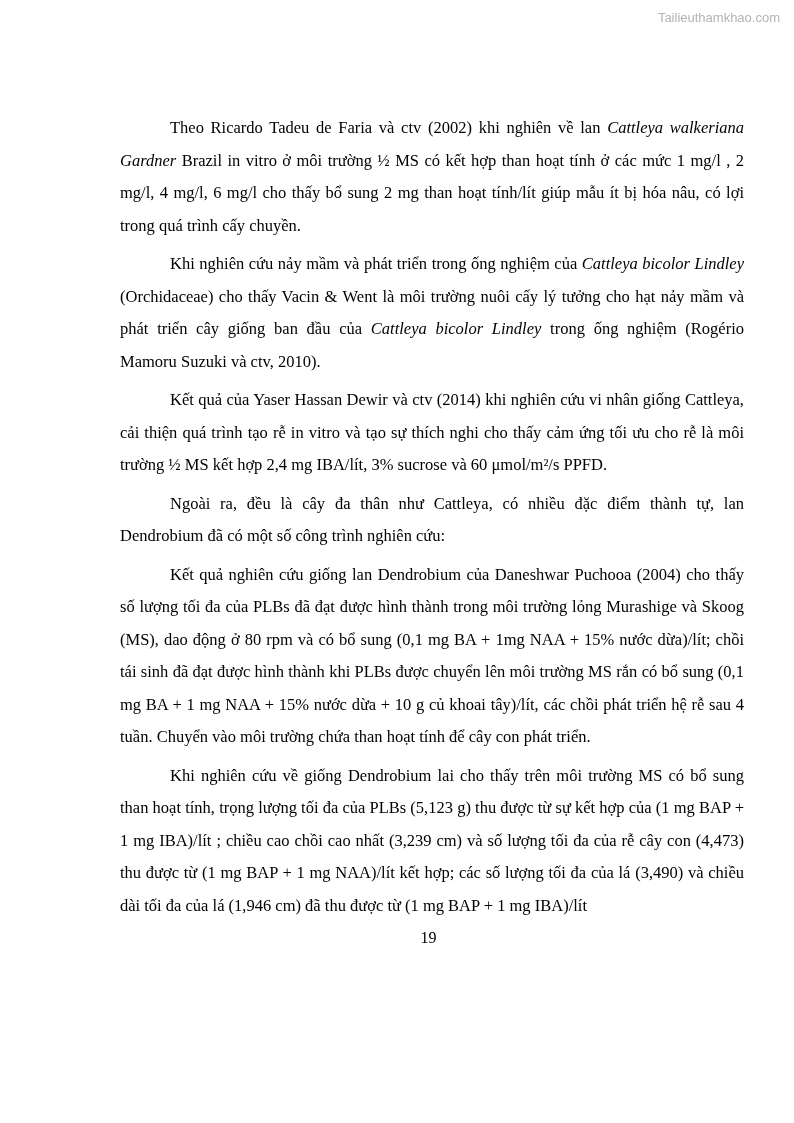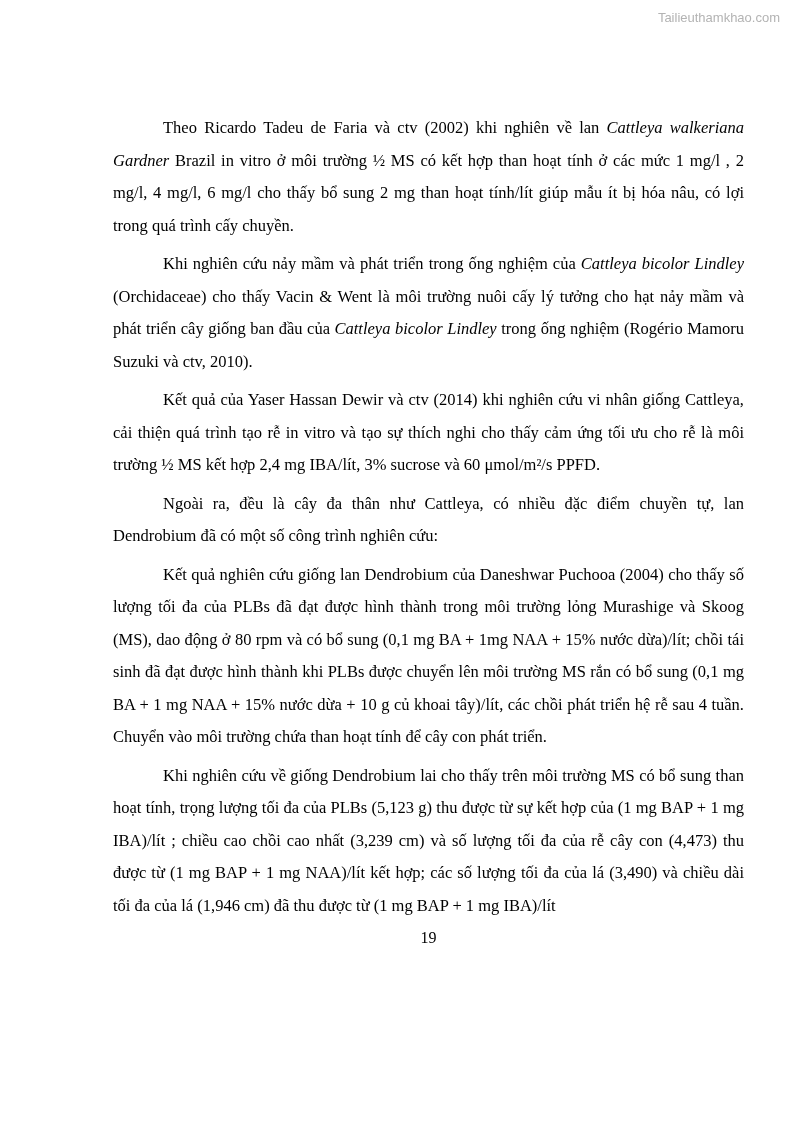--- a/index.html
+++ b/index.html
@@ -40,40 +40,40 @@
     font-size: 17px;
     line-height: 21px;
     font-weight: bold;
     margin: 0 0 24px 0;
   }
   p.para {
     font-size: 16.5px;
     line-height: 32.5px;
     text-align: justify;
     text-indent: 50px;
-    margin: 0 0 6px 0;
+    margin: 0 0 6px 7px;
   }
   .page-number {
     text-align: center;
     font-size: 16px;
     line-height: 20px;
     margin-top: 2px;
   }
 </style>
 </head>
 <body>
 
 <div class="page">
 
   <div class="watermark">Tailieuthamkhao.com</div>
 
 
 
   <p class="para"><span>Theo Ricardo Tadeu de Faria và ctv (2002) khi nghiên về lan </span><span style="font-style: italic;">Cattleya walkeriana Gardner</span><span> Brazil in vitro ở môi trường ½ MS có kết hợp than hoạt tính ở các mức 1 mg/l , 2 mg/l, 4 mg/l, 6 mg/l cho thấy bổ sung 2 mg than hoạt tính/lít giúp mẫu ít bị hóa nâu, có lợi trong quá trình cấy chuyền.</span></p>
   <p class="para"><span>Khi nghiên cứu nảy mầm và phát triển trong ống nghiệm của </span><span style="font-style: italic;">Cattleya bicolor Lindley</span><span> (Orchidaceae) cho thấy Vacin &amp; Went là môi trường nuôi cấy lý tưởng cho hạt nảy mầm và phát triển cây giống ban đầu của </span><span style="font-style: italic;">Cattleya bicolor Lindley</span><span> trong ống nghiệm (Rogério Mamoru Suzuki và ctv, 2010).</span></p>
   <p class="para"><span>Kết quả của Yaser Hassan Dewir và ctv (2014) khi nghiên cứu vi nhân giống Cattleya, cải thiện quá trình tạo rễ in vitro và tạo sự thích nghi cho thấy cảm ứng tối ưu cho rễ là môi trường ½ MS kết hợp 2,4 mg IBA/lít, 3% sucrose và 60 μmol/m²/s PPFD.</span></p>
-  <p class="para"><span>Ngoài ra, đều là cây đa thân như Cattleya, có nhiều đặc điểm chuyền tự, lan Dendrobium đã có một số công trình nghiên cứu:</span></p>
+  <p class="para"><span>Ngoài ra, đều là cây đa thân như Cattleya, có nhiều đặc điểm thành tự, lan Dendrobium đã có một số công trình nghiên cứu:</span></p>
   <p class="para"><span>Kết quả nghiên cứu giống lan Dendrobium của Daneshwar Puchooa (2004) cho thấy số lượng tối đa của PLBs đã đạt được hình thành trong môi trường lỏng Murashige và Skoog (MS), dao động ở 80 rpm và có bổ sung (0,1 mg BA + 1mg NAA + 15%  nước dừa)/lít; chồi tái sinh đã đạt được hình thành khi PLBs được chuyển lên môi trường MS rắn có bổ sung (0,1 mg  BA + 1 mg NAA + 15% nước dừa + 10 g củ khoai tây)/lít, các chồi phát triển hệ rễ sau 4 tuần. Chuyển vào môi trường chứa than hoạt tính để cây con phát triển.</span></p>
   <p class="para"><span>Khi nghiên cứu về giống Dendrobium lai cho thấy trên môi trường MS có bổ sung than hoạt tính, trọng lượng tối đa của PLBs (5,123 g) thu được từ sự kết hợp của (1 mg BAP + 1 mg IBA)/lít ; chiều cao chồi cao nhất (3,239 cm) và số lượng tối đa của rễ cây con (4,473) thu được từ (1 mg BAP +  1 mg NAA)/lít kết hợp; các số lượng tối đa của lá (3,490) và chiều dài tối đa của lá (1,946 cm) đã thu được từ (1 mg BAP + 1 mg IBA)/lít</span></p>
 
   <div class="page-number">19</div>
 
 </div>
 
 </body></html>

